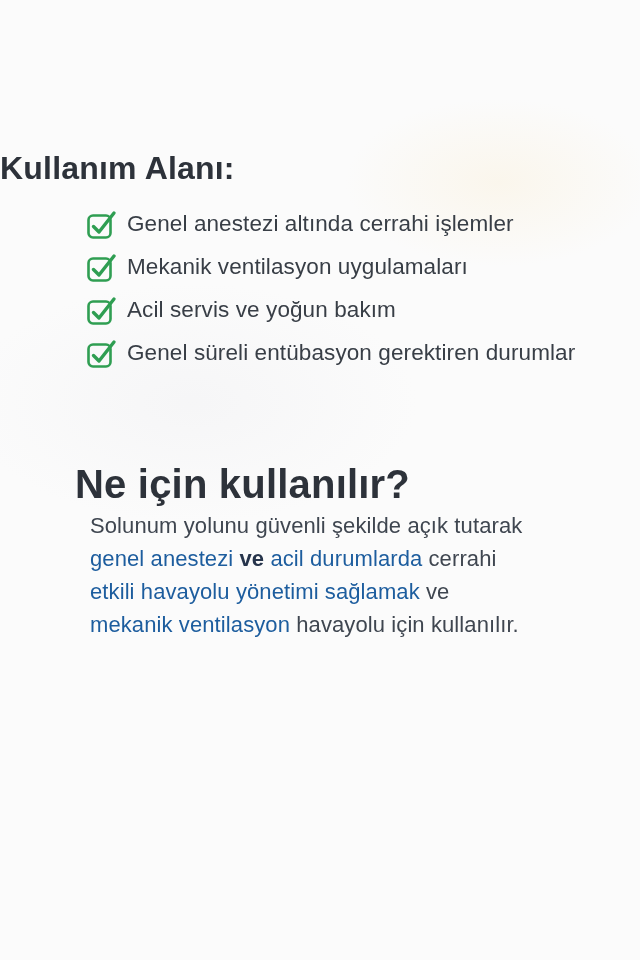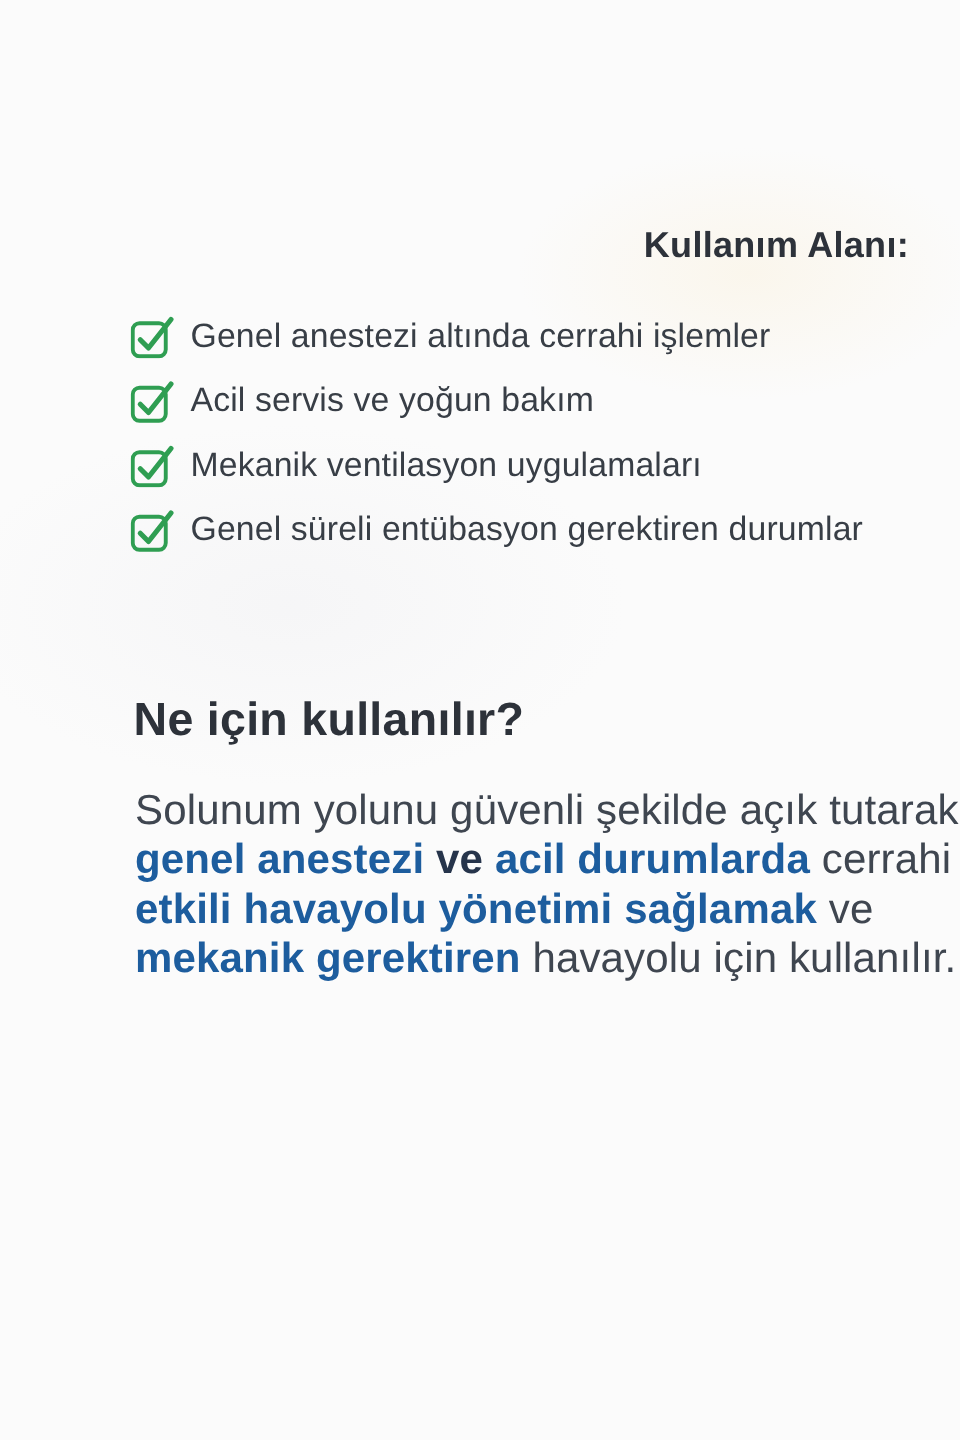--- a/index.html
+++ b/index.html
@@ -20,22 +20,22 @@
     background:
       radial-gradient(ellipse 220px 120px at 78% 19%, rgba(250, 242, 224, 0.55), rgba(250, 242, 224, 0) 70%),
       radial-gradient(ellipse 300px 160px at 30% 42%, rgba(238, 238, 241, 0.40), rgba(238, 238, 241, 0) 75%),
       #fbfbfb;
   }
   .section-title {
     position: absolute;
     top: 150px;
     left: 0;
     width: 606px;
-    text-align: right;
-    font-size: 24px;
+    text-align: left;
+    font-size: 32px;
     font-weight: 700;
     letter-spacing: 0.2px;
     color: #2d323a;
   }
   .check-list {
     position: absolute;
     top: 202px;
     left: 87px;
     width: 520px;
   }
@@ -52,46 +52,46 @@
   }
   .check-item .label {
     font-size: 22.5px;
     color: #383e46;
     letter-spacing: 0.1px;
     white-space: nowrap;
   }
   .purpose-heading {
     position: absolute;
     top: 462px;
-    left: 89px;
-    font-size: 31px;
+    left: 75px;
+    font-size: 40px;
     font-weight: 700;
     letter-spacing: 0.2px;
     color: #2d323a;
   }
   .purpose-paragraph {
     position: absolute;
-    top: 523px;
+    top: 509px;
     left: 90px;
     width: 500px;
-    font-size: 28px;
+    font-size: 22px;
     line-height: 33px;
     color: #3f4650;
     letter-spacing: 0.1px;
   }
   .purpose-paragraph p {
     margin: 0;
     white-space: nowrap;
   }
   .seg-normal {
     font-weight: 400;
     color: #3f4650;
   }
   .seg-blue-bold {
-    font-weight: 700;
+    font-weight: 400;
     color: #1d5d9e;
   }
   .seg-dark-bold {
     font-weight: 700;
     color: #26344b;
   }
 </style>
 </head>
 <body>
 
@@ -107,43 +107,43 @@
         <path d="M6.5 17.5 L12 23 L27 4" fill="none" stroke="#2f9e52" stroke-width="3.4" stroke-linecap="round" stroke-linejoin="round"></path>
       </svg>
       <span class="label">Genel anestezi altında cerrahi işlemler</span>
     </div>
 
     <div class="check-item">
       <svg class="check-icon" viewBox="0 0 30 30">
         <rect x="1.5" y="6.5" width="22" height="22" rx="4.5" fill="none" stroke="#2f9e52" stroke-width="2.6"></rect>
         <path d="M6.5 17.5 L12 23 L27 4" fill="none" stroke="#2f9e52" stroke-width="3.4" stroke-linecap="round" stroke-linejoin="round"></path>
       </svg>
-      <span class="label">Acil servis ve yoğun bakım</span>
+      <span class="label">Mekanik ventilasyon uygulamaları</span>
     </div>
 
     <div class="check-item">
       <svg class="check-icon" viewBox="0 0 30 30">
         <rect x="1.5" y="6.5" width="22" height="22" rx="4.5" fill="none" stroke="#2f9e52" stroke-width="2.6"></rect>
         <path d="M6.5 17.5 L12 23 L27 4" fill="none" stroke="#2f9e52" stroke-width="3.4" stroke-linecap="round" stroke-linejoin="round"></path>
       </svg>
-      <span class="label">Mekanik ventilasyon uygulamaları</span>
+      <span class="label">Acil servis ve yoğun bakım</span>
     </div>
 
     <div class="check-item">
       <svg class="check-icon" viewBox="0 0 30 30">
         <rect x="1.5" y="6.5" width="22" height="22" rx="4.5" fill="none" stroke="#2f9e52" stroke-width="2.6"></rect>
         <path d="M6.5 17.5 L12 23 L27 4" fill="none" stroke="#2f9e52" stroke-width="3.4" stroke-linecap="round" stroke-linejoin="round"></path>
       </svg>
       <span class="label">Genel süreli entübasyon gerektiren durumlar</span>
     </div>
 
   </div>
 
   <div class="purpose-heading">Ne için kullanılır?</div>
 
   <div class="purpose-paragraph">
     <p><span class="seg-normal">Solunum yolunu güvenli şekilde açık tutarak</span></p>
     <p><span class="seg-blue-bold">genel anestezi</span><span class="seg-dark-bold"> ve </span><span class="seg-blue-bold">acil durumlarda</span><span class="seg-normal"> cerrahi</span></p>
     <p><span class="seg-blue-bold">etkili havayolu yönetimi sağlamak</span><span class="seg-normal"> ve</span></p>
-    <p><span class="seg-blue-bold">mekanik gerektiren</span><span class="seg-normal"> havayolu için kullanılır.</span></p>
+    <p><span class="seg-blue-bold">mekanik ventilasyon</span><span class="seg-normal"> havayolu için kullanılır.</span></p>
   </div>
 
 </div>
 
 </body></html>

